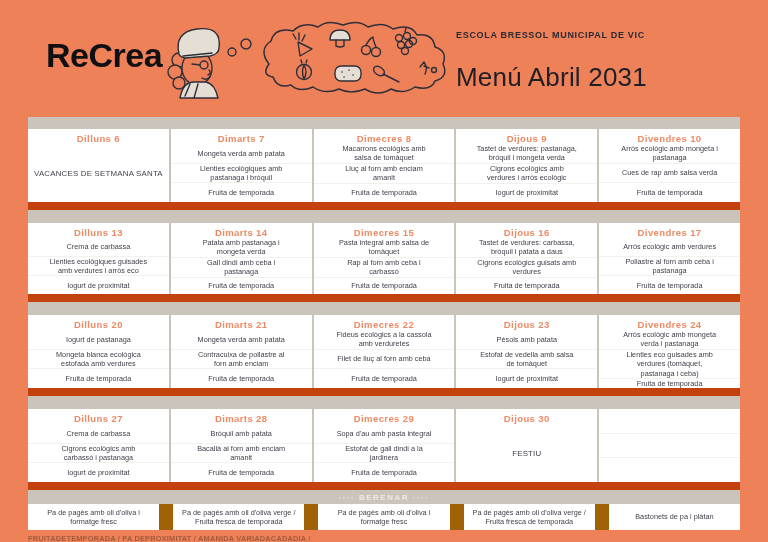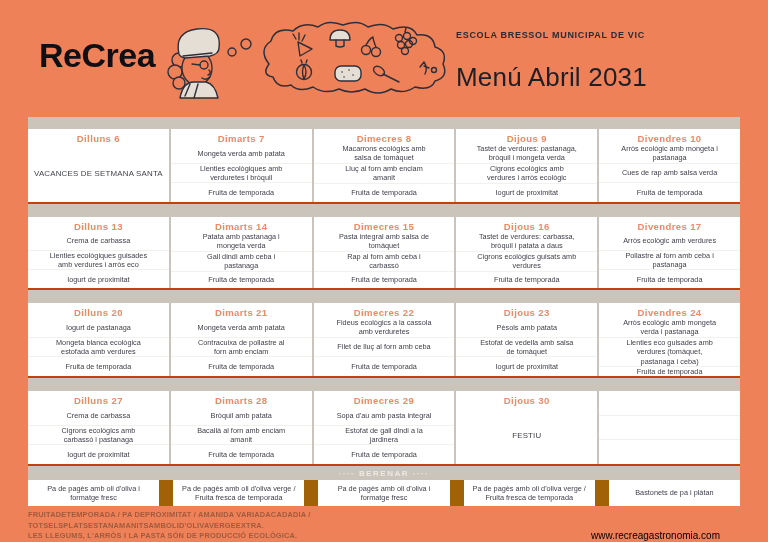--- a/index.html
+++ b/index.html
@@ -6,38 +6,38 @@
   body{
     width:768px;height:542px;overflow:hidden;
     background:#EF8159;
     font-family:"Liberation Sans", sans-serif;
     color:#3E3E4A;
     position:relative;
   }
   
   .header{position:relative;height:117px;}
   .logo{
-    position:absolute;left:39px;top:36px;
+    position:absolute;left:46px;top:36px;
     font-size:34px;font-weight:800;letter-spacing:-0.5px;color:#101014;
   }
   .illustration{position:absolute;left:152px;top:18px;}
   .head-right{position:absolute;left:456px;top:30px;width:290px;}
   .school-name{
     font-size:9px;font-weight:700;letter-spacing:0.7px;color:#2B2B34;
   }
   .menu-title{
     margin-top:22px;font-size:26px;font-weight:500;color:#1F1F28;letter-spacing:0.2px;
   }
   
   .panel{margin:0 28px;background:#CBC4BA;}
   .band{height:12px;background:#CBC4BA;}
   .gap-band{height:13px;background:#CBC4BA;}
   .week-row{
     display:grid;grid-template-columns:repeat(5,1fr);gap:2px;
-    background:#CBC4BA;border-bottom:2px solid #c2410c;
+    background:#CBC4BA;border-bottom:8px solid #c2410c;
   }
   .day-cell{background:#FFFFFF;display:flex;flex-direction:column;overflow:hidden;}
   .day-header{
     flex:0 0 15px;display:flex;align-items:flex-end;justify-content:center;
     font-size:9.5px;font-weight:700;letter-spacing:0.4px;color:#ED8A63;
   }
   .slots{flex:1;display:flex;flex-direction:column;}
   .slot{
     flex:1;display:flex;align-items:center;justify-content:center;
     font-size:7.3px;line-height:1.3;text-align:center;padding:0 20px;color:#3E3E4A;
@@ -168,21 +168,21 @@
   <div id="weeks-container">
       <div class="week-row" style="height: 73px;">
         <div class="day-cell">
           <div class="day-header">Dilluns 6</div>
           <div class="special-note">VACANCES DE SETMANA SANTA</div>
         </div>
         <div class="day-cell">
           <div class="day-header">Dimarts 7</div>
           <div class="slots">
             <div class="slot">Mongeta verda amb patata</div>
-            <div class="slot">Llenties ecològiques amb verduretes i bròquil</div>
+            <div class="slot">Llenties ecològiques amb pastanaga i bròquil</div>
             <div class="slot">Fruita de temporada</div>
           </div>
         </div>
         <div class="day-cell">
           <div class="day-header">Dimecres 8</div>
           <div class="slots">
             <div class="slot">Macarrons ecològics amb salsa de tomàquet</div>
             <div class="slot">Lluç al forn amb enciam amanit</div>
             <div class="slot">Fruita de temporada</div>
           </div>

